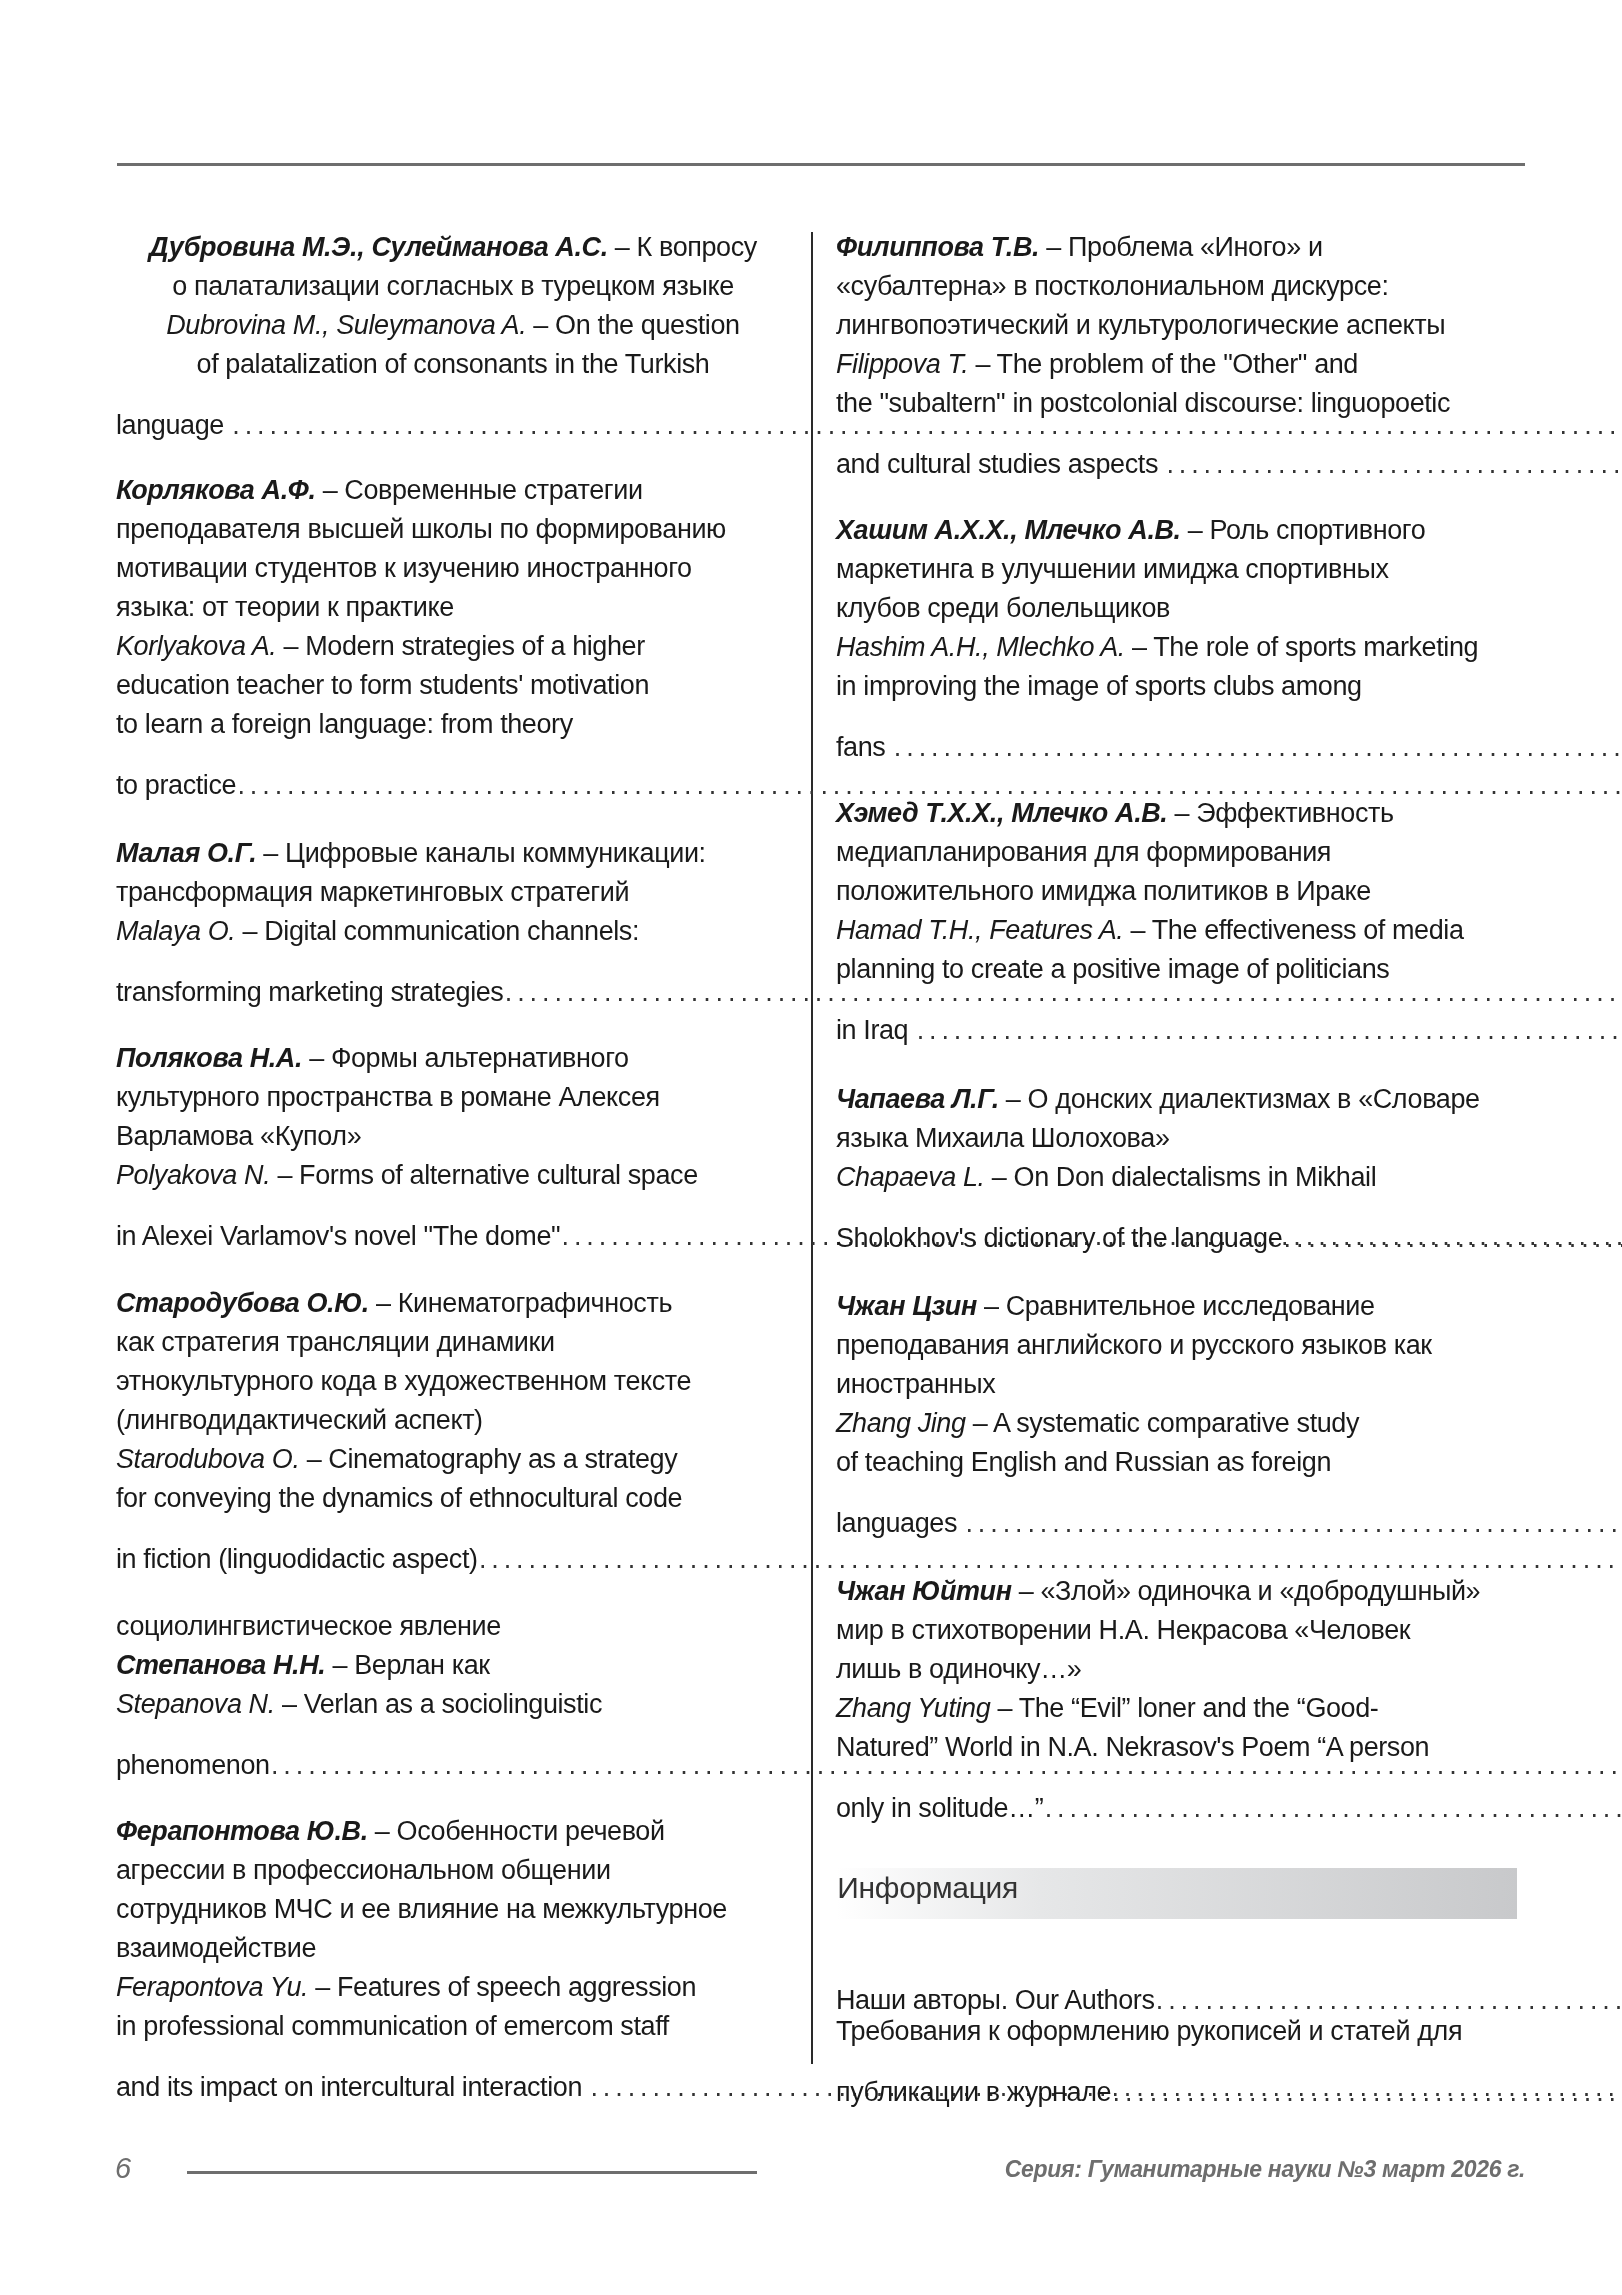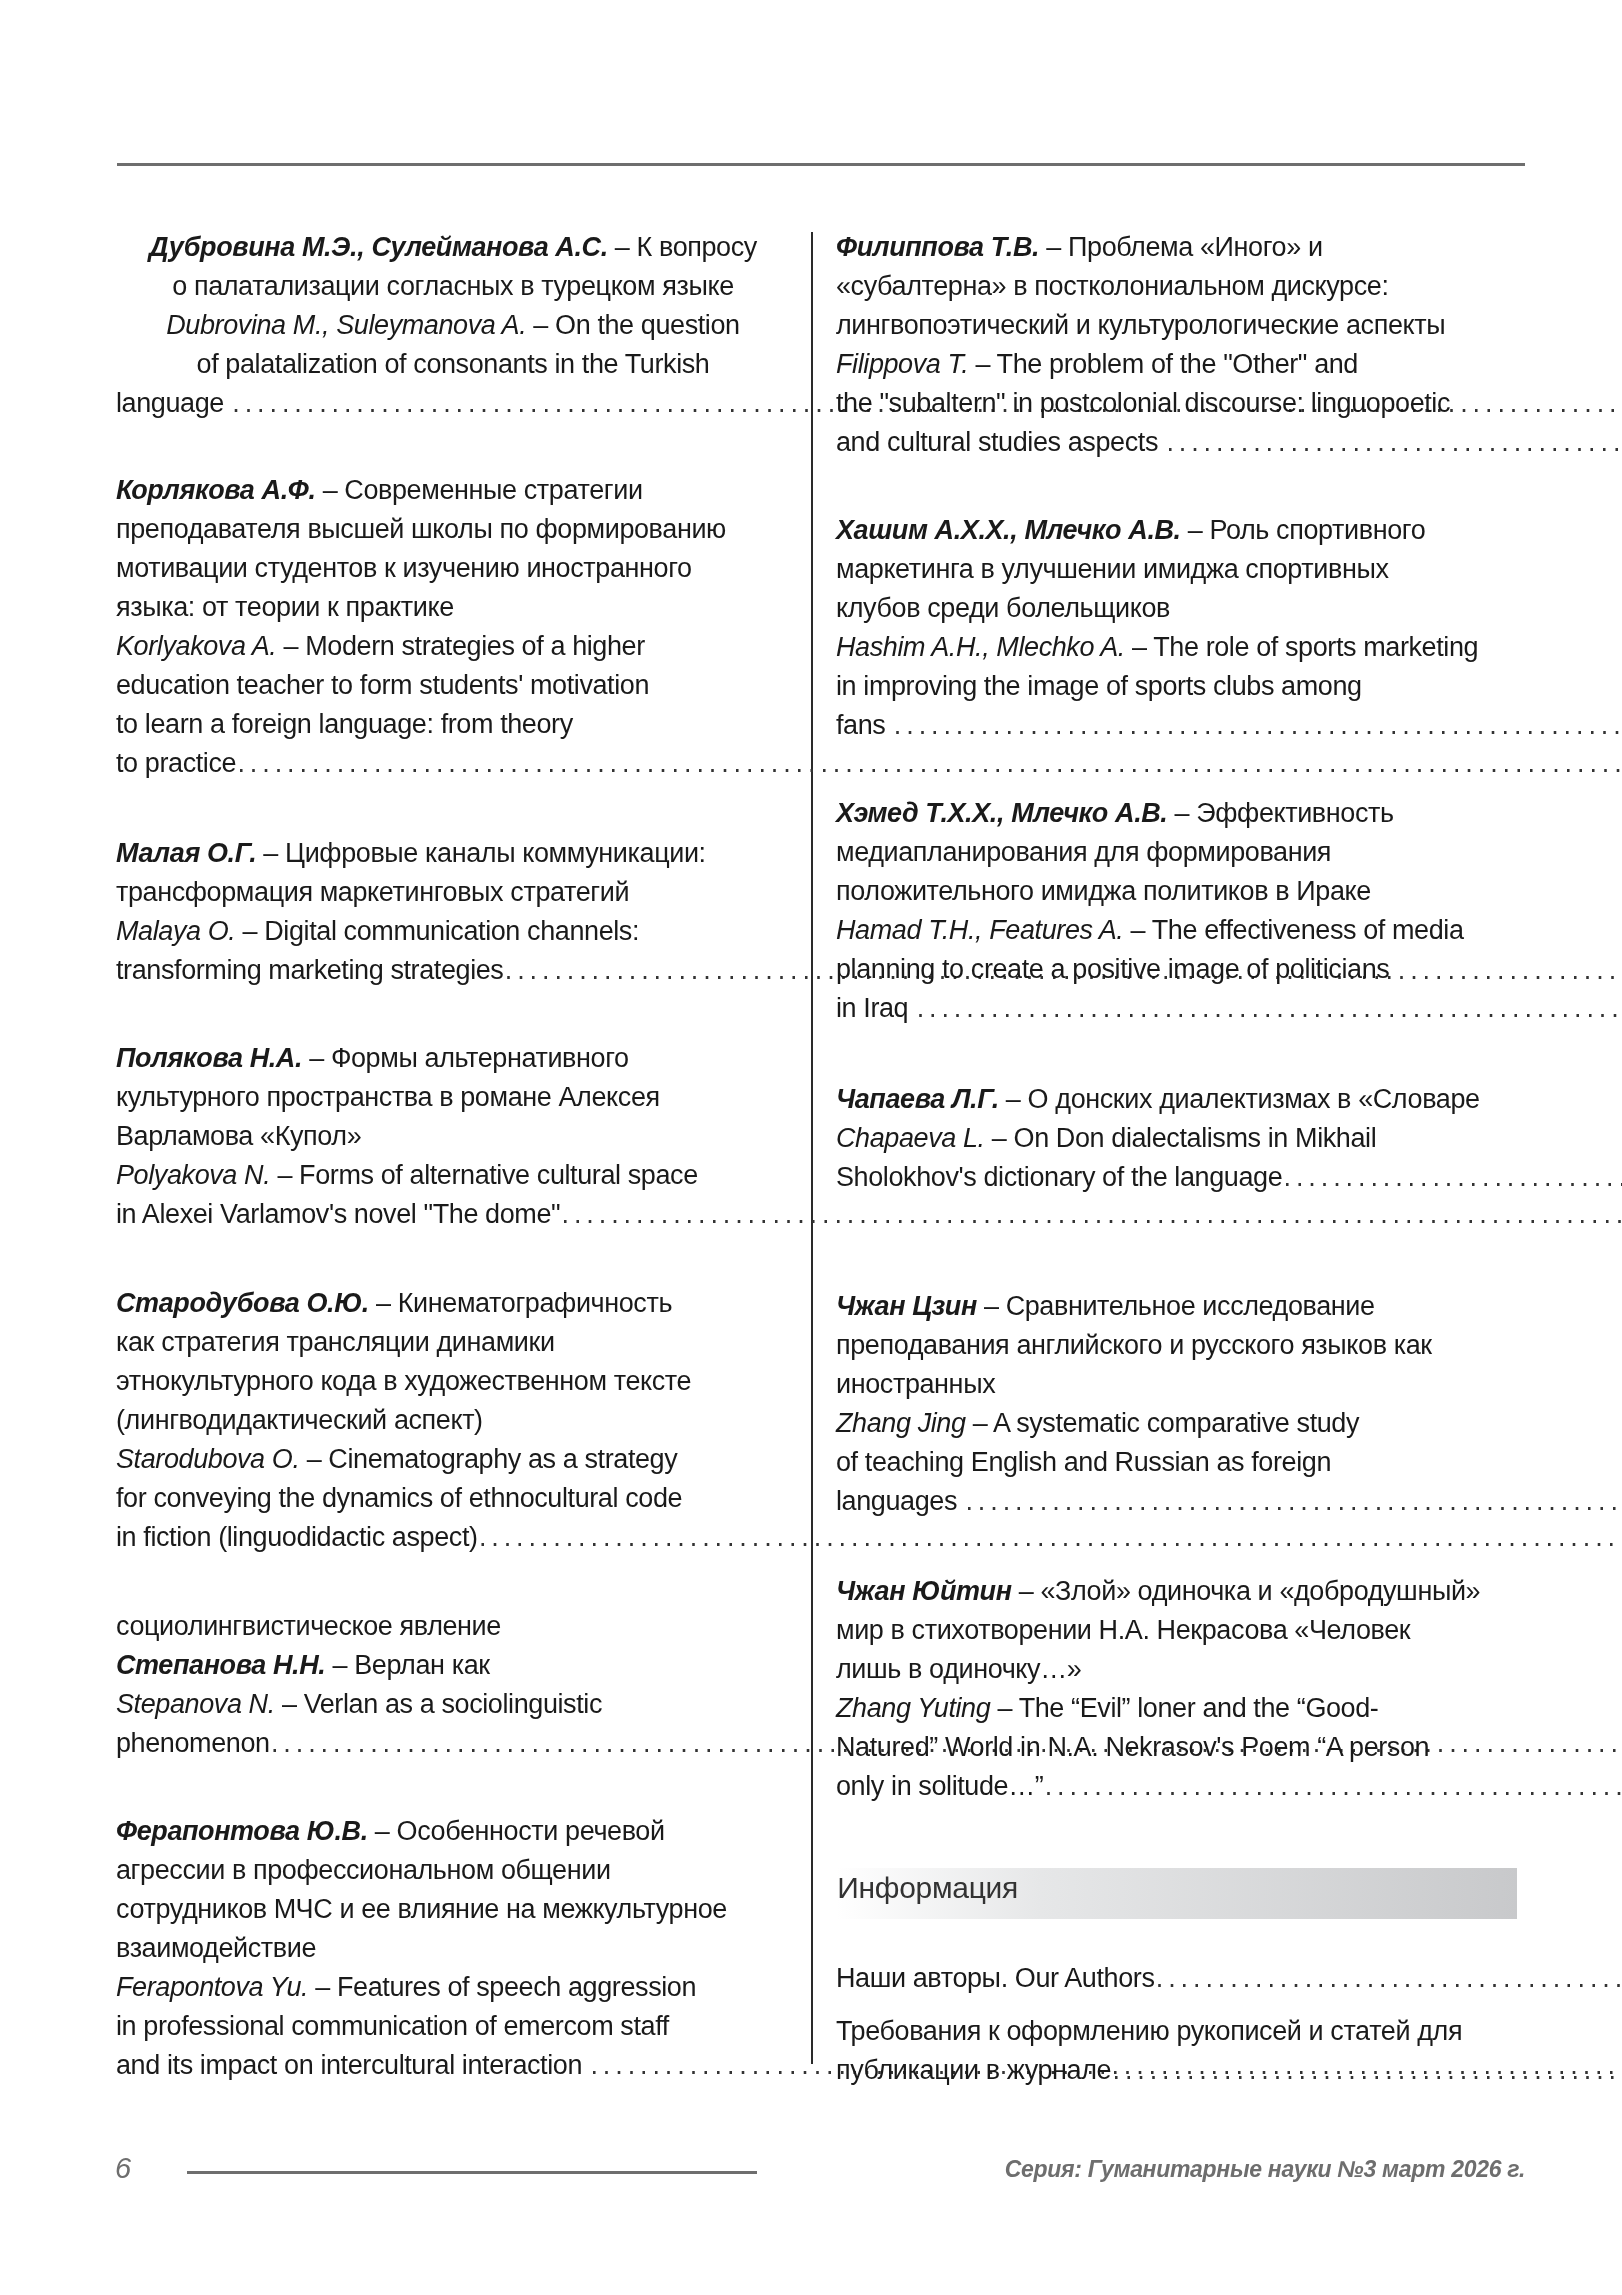--- a/index.html
+++ b/index.html
@@ -7,21 +7,21 @@
          font-family: "Liberation Sans", "DejaVu Sans", sans-serif; color: #1a1a1a; }
   .top-rule { position: absolute; left: 117px; top: 163px; width: 1408px; height: 3.3px; background: #6e6e6e; }
   .col-divider { position: absolute; left: 811px; top: 232px; width: 2px; height: 1832px; background: #2a2a2a; }
   .col { position: absolute; top: 0; }
   .col.left { left: 116px; width: 674px; }
   .col.right { left: 836px; width: 687px; }
   .entry { position: absolute; left: 0; width: 100%; font-size: 27px; line-height: 39px; letter-spacing: -0.4px; }
   .entry .line { display: block; white-space: nowrap; }
   .entry .author-ru { font-weight: bold; font-style: italic; }
   .entry .author-en { font-style: italic; }
-  .leader { display: flex; white-space: nowrap; align-items: baseline; }
+  .leader { display: flex; white-space: nowrap; align-items: baseline; margin-top: 22px; }
   .leader .lt { flex: 0 0 auto; }
   .leader .dots { flex: 1 1 auto; overflow: hidden; white-space: nowrap; letter-spacing: 2.6px; margin: 0 1.3px; color: #333; }
   .leader .dots::before { content: ". . . . . . . . . . . . . . . . . . . . . . . . . . . . . . . . . . . . . . . . . . . . . . . . . . . . . . . . . . . . . . . . . . . . . . . . . . . . . . . . . . . . . . . . . . . . . . . . . . . . . . . . . . . . . . . . ."; letter-spacing: -1.3px; }
   .leader .page { flex: 0 0 auto; }
   .section-bar { position: absolute; left: 836px; top: 1868px; width: 681px; height: 51px;
                  background: linear-gradient(to right, #ffffff 0%, #e6e7e8 30%, #c8c9cb 100%); }
   .section-title { position: absolute; left: 1.3px; top: 2.6px; font-size: 30px; line-height: 33px; font-weight: 300; color: #333; letter-spacing: -0.3px; }
   .footer-num { position: absolute; left: 115px; top: 2153px; font-size: 29px; line-height: 31px; font-style: italic; color: #6e6e6e; }
   .footer-rule { position: absolute; left: 187px; top: 2171px; width: 570px; height: 2.6px; background: #6e6e6e; }
   .footer-series { position: absolute; left: 851px; top: 2152px; width: 674px; text-align: right; font-size: 23px; line-height: 34px; font-weight: bold; font-style: italic; color: #6e6e6e; letter-spacing: -0.3px; }
@@ -108,20 +108,21 @@
     <div class="entry" style="top: 794px;">
       <span class="line"><span class="author-ru">Хэмед Т.Х.Х., Млечко А.В.</span><span> – Эффективность</span></span>
       <span class="line">медиапланирования для формирования</span>
       <span class="line">положительного имиджа политиков в Ираке</span>
       <span class="line"><span class="author-en">Hamad T.H., Features A.</span><span> – The effectiveness of media</span></span>
       <span class="line">planning to create a positive image of politicians</span>
       <span class="line leader"><span class="lt"><span>in Iraq </span></span><span class="dots"></span></span>
     </div>
     <div class="entry" style="top: 1080px;">
       <span class="line"><span class="author-ru">Чапаева Л.Г.</span><span> – О донских диалектизмах в «Словаре</span></span>
+      <span class="line">языка Михаила Шолохова»</span>
       <span class="line"><span class="author-en">Chapaeva L.</span><span> – On Don dialectalisms in Mikhail</span></span>
       <span class="line leader"><span class="lt"><span>Sholokhov's dictionary of the language</span></span><span class="dots"></span></span>
     </div>
     <div class="entry" style="top: 1287px;">
       <span class="line"><span class="author-ru">Чжан Цзин</span><span> – Сравнительное исследование</span></span>
       <span class="line">преподавания английского и русского языков как</span>
       <span class="line">иностранных</span>
       <span class="line"><span class="author-en">Zhang Jing</span><span> – A systematic comparative study</span></span>
       <span class="line">of teaching English and Russian as foreign</span>
       <span class="line leader"><span class="lt"><span>languages </span></span><span class="dots"></span></span>

